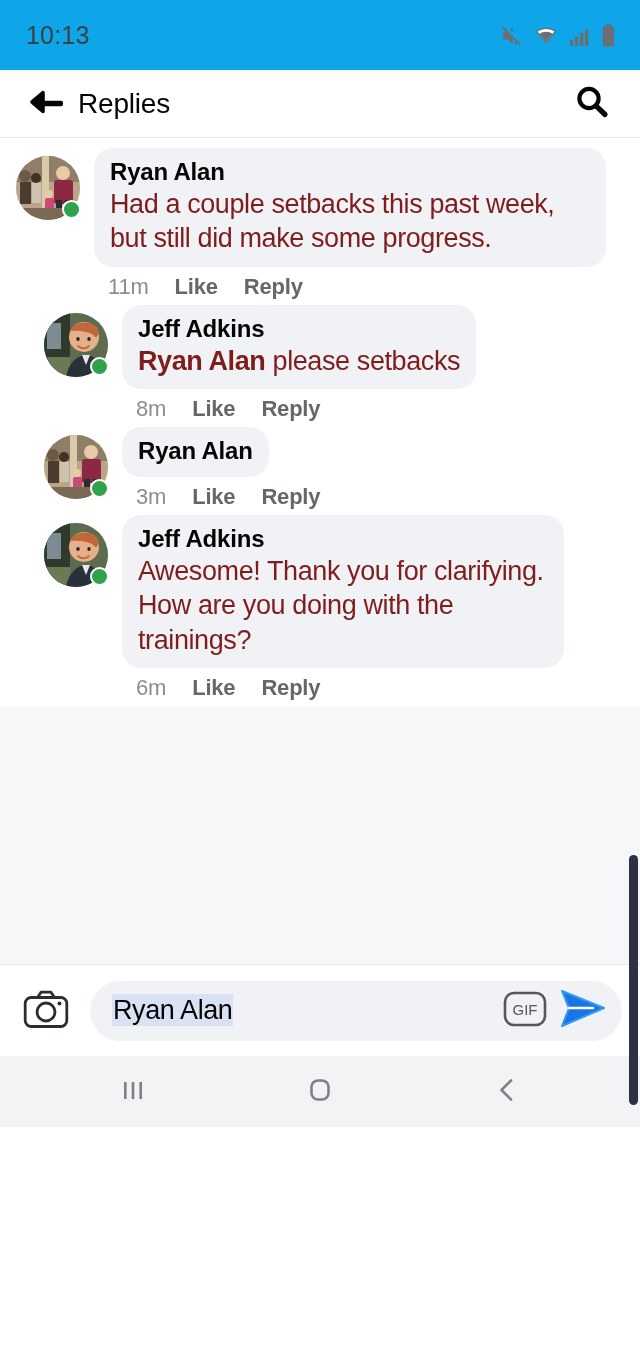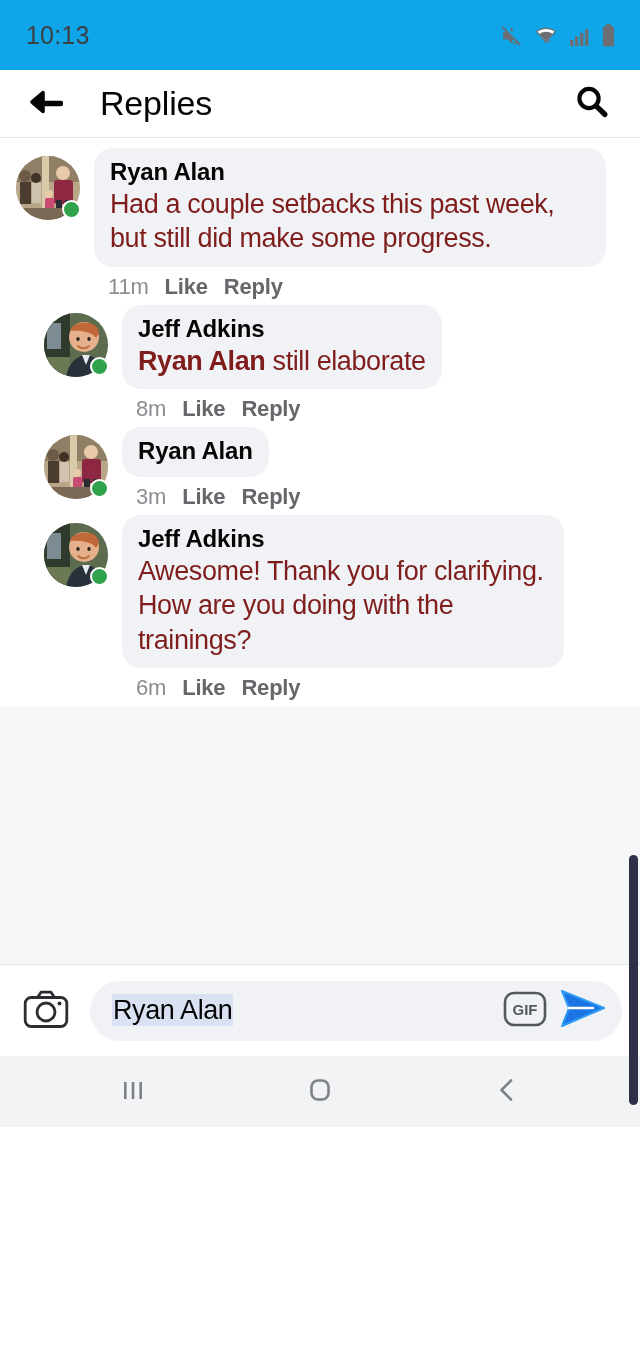--- a/index.html
+++ b/index.html
@@ -29,23 +29,23 @@
     height:68px;
     display:flex;
     align-items:center;
     padding:0 24px 0 22px;
     background:#ffffff;
     border-bottom:1px solid #e4e6ea;
     position:relative;
   }
   .back-btn { width:48px; height:48px; display:flex; align-items:center; justify-content:center; }
   .page-title {
-    font-size:34px;
+    font-size:28px;
     color:#050505;
-    margin-left:30px;
+    margin-left:8px;
     font-weight:400;
     letter-spacing:-.2px;
   }
   .search-btn { margin-left:auto; width:48px; height:48px; display:flex; align-items:center; justify-content:center; }
 
   
   .thread { background:#ffffff; padding-top:10px; position:relative; }
 
   .comment { display:flex; align-items:flex-start; padding:0 16px 0 16px; margin-bottom:5px; }
   .comment.indent { padding-left:44px; }
@@ -74,21 +74,21 @@
   .author {
     font-size:24px; font-weight:700; color:#050505;
     line-height:1.24; letter-spacing:-.2px;
   }
   .msg {
     font-size:27px; color:#7f1d1d; line-height:1.28;
     letter-spacing:-.4px; white-space:pre-wrap;
   }
   .mention { font-weight:700; }
 
-  .actions { display:flex; align-items:center; gap:16px; padding:7px 0 0 14px; }
+  .actions { display:flex; align-items:center; gap:26px; padding:7px 0 0 14px; }
   .ts { font-size:22px; color:#8a8d91; letter-spacing:-.2px; }
   .act { font-size:22px; color:#65676b; font-weight:700; letter-spacing:-.2px;text-align:right; }
 
   
   .empty-area { background:#f6f7f9; height:258px; width:100%; }
 
   
   .scrollbar-thumb {
     position:absolute; right:2px; top:855px;
     width:9px; height:250px; border-radius:5px;
@@ -110,21 +110,21 @@
     background:#f0f2f5;
     display:flex; align-items:center;
     padding:0 12px 0 22px;
   }
   .input-text {
     flex:1 1 auto;
     font-size:27px; color:#050505;
     letter-spacing:-.4px;
   }
   .input-text .sel { background:#d9e1f2; padding:1px 1px; }
-  .gif-btn { flex:0 0 auto; width:46px; height:46px; display:flex; align-items:center; justify-content:center;font-weight:bold; }
+  .gif-btn { flex:0 0 auto; width:46px; height:46px; display:flex; align-items:center; justify-content:center; }
   .send-btn { flex:0 0 auto; width:54px; height:54px; margin-left:8px; display:flex; align-items:center; justify-content:center; }
 
   
   .navbar {
     height:71px; background:#f2f3f4;
     display:flex; align-items:center; justify-content:space-around;
     padding:0 40px;
   }
   .nav-btn { width:90px; height:71px; display:flex; align-items:center; justify-content:center; }
 </style>
@@ -236,21 +236,21 @@
           <path d="M34 33c3 3 8 3 11 0" stroke="#b9703f" stroke-width="1.8" fill="none" stroke-linecap="round"></path>
           <path d="M22 64c2-14 12-22 20-22s17 8 19 22z" fill="#28303a"></path>
           <path d="M38 42l4 10 4-10z" fill="#e7e9ec"></path>
         </svg>
       </div>
       <div class="online-dot"></div>
     </div>
     <div class="bubble-col">
       <div class="bubble">
         <div class="author">Jeff Adkins</div>
-        <div class="msg"><span class="mention">Ryan Alan</span><span> still elaborate</span></div>
+        <div class="msg"><span class="mention">Ryan Alan</span><span> please setbacks</span></div>
       </div>
       <div class="actions">
         <span class="ts">8m</span>
         <span class="act">Like</span>
         <span class="act">Reply</span>
       </div>
     </div>
   </div>
 
   <div class="comment indent">

